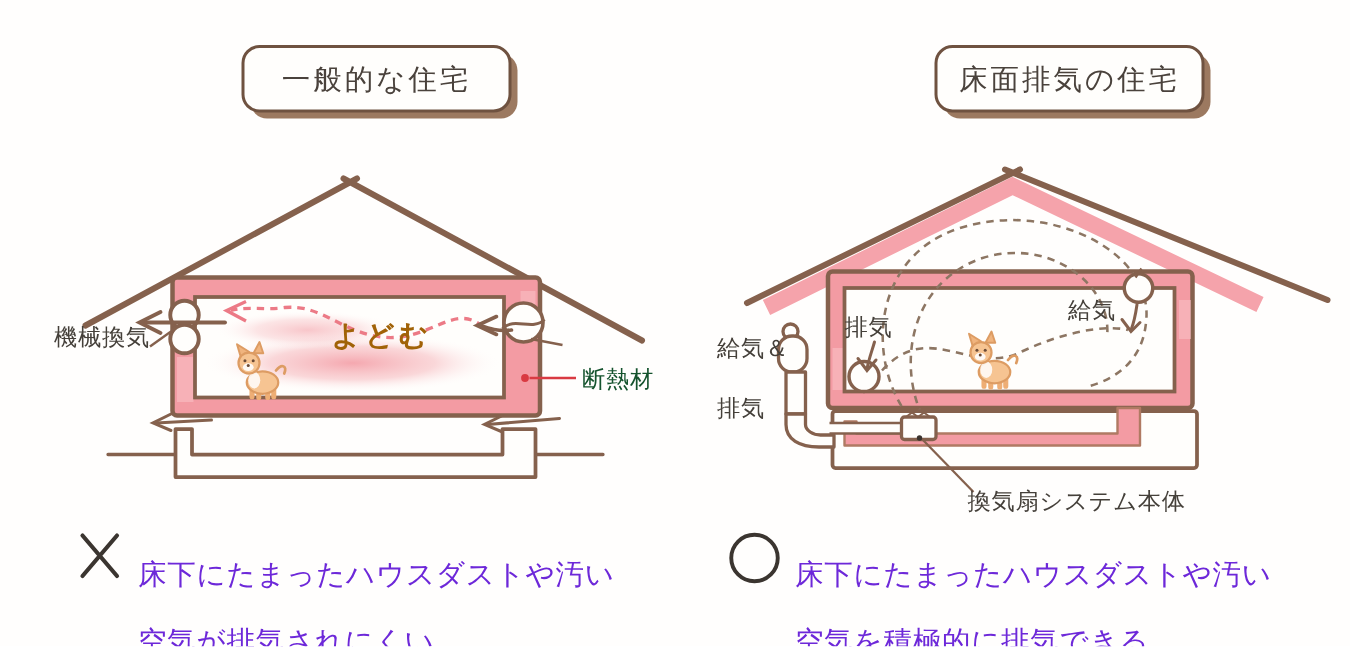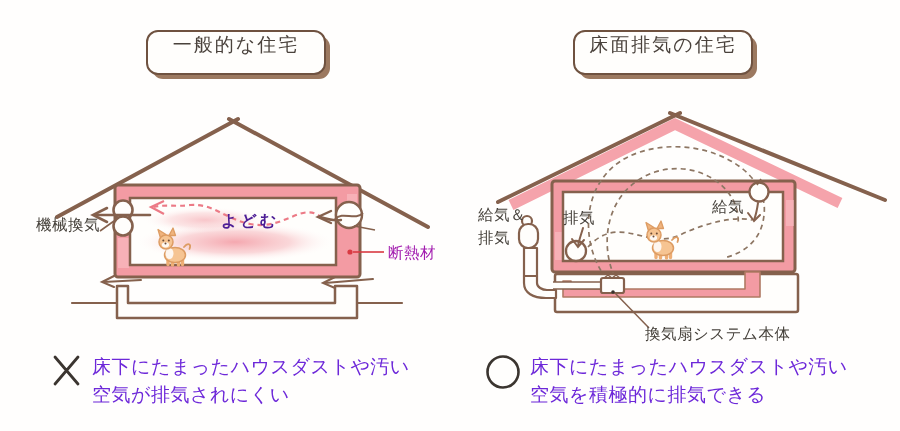--- a/index.html
+++ b/index.html
@@ -9,33 +9,33 @@
   }
   .stage svg.art{position:absolute;left:0;top:0;width:900px;height:431px;}
   .label{
     position:absolute;color:#45403a;font-size:15.5px;line-height:1.25;
     white-space:nowrap;letter-spacing:0.5px;
   }
   .title-box{
     position:absolute;width:176px;height:41px;background:#fffefc;
     border:2.5px solid #6f5240;border-radius:12px;
     box-shadow:5px 5px 0 -1px #9c7960;
-    display:flex;justify-content:center;
-    font-size:19px;color:#4a423c;letter-spacing:2px;
-  }
-  .red{color:#a21caf;}
+    display:flex;align-items:center;justify-content:center;
+    font-size:19px;color:#4a423c;letter-spacing:2px;margin-left:15px;
+  }
+  .red{color:#14532d;}
   .stagnant{
-    position:absolute;color:#4c1d95;font-size:16px;letter-spacing:3px;
+    position:absolute;color:#a16207;font-size:19px;letter-spacing:3px;
     font-weight:bold;white-space:nowrap;
   }
   .verdict-text{
     position:absolute;color:#6d28d9;font-size:19px;line-height:28px;
     letter-spacing:0.5px;white-space:nowrap;
   }
-  .two-line span{display:block;}
+  .two-line span{display:block;margin-top:17px;}
 </style>
 </head>
 <body>
 
 <div class="stage">
 
   <svg class="art" viewBox="0 0 900 431">
     <defs>
       <radialGradient id="stainGrad" cx="50%" cy="50%" r="50%">
         <stop offset="0%" stop-color="#f2929c" stop-opacity="0.8"></stop>
@@ -173,21 +173,21 @@
 
     <g stroke="#3b3530" stroke-width="2.8" stroke-linecap="round">
       <path d="M55,357 L78,384 M78,357 L55,384" fill="none"></path>
     </g>
     <circle cx="503" cy="372" r="15.5" fill="none" stroke="#3b3530" stroke-width="2.6"></circle>
   </svg>
 
   <div class="title-box" style="left:146px;top:30px;">
     <span>一般的な住宅</span>
   </div>
-  <div class="title-box" style="left:573px;top:30px;">
+  <div class="title-box" style="left:608px;top:30px;">
     <span>床面排気の住宅</span>
   </div>
 
   <div class="label" style="left:36px;top:216px;">機械換気</div>
   <div class="stagnant" style="left:221px;top:211px;">よどむ</div>
   <div class="label red" style="left:388px;top:244px;">断熱材</div>
 
   <div class="label two-line" style="left:478px;top:204px;line-height:23px;">
     <span>給気＆</span>
     <span>排気</span>

